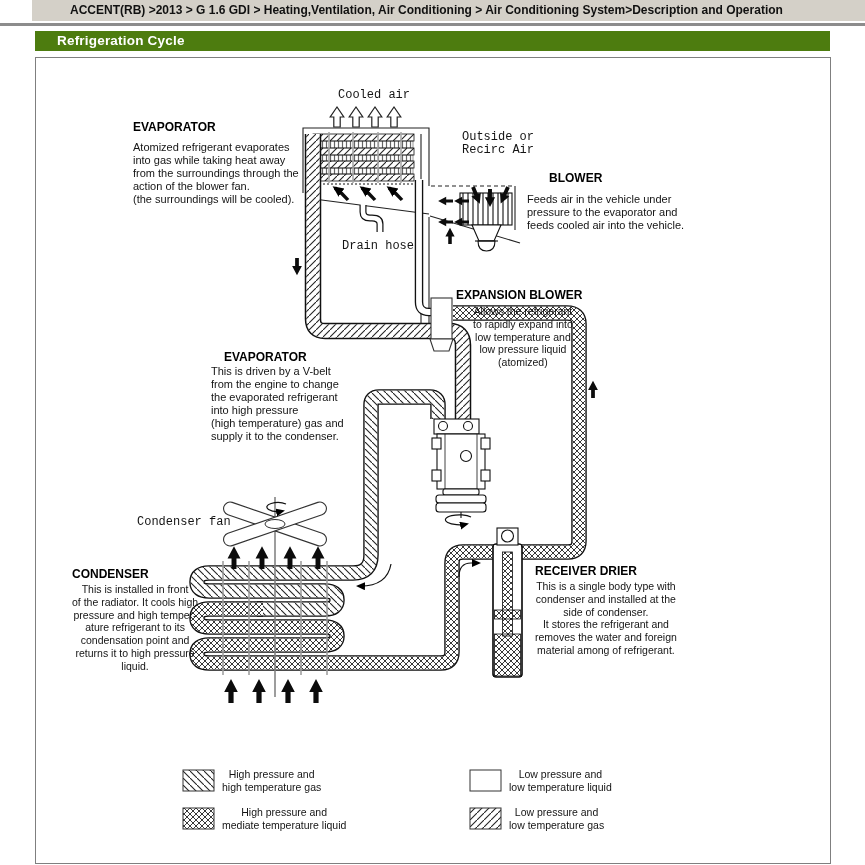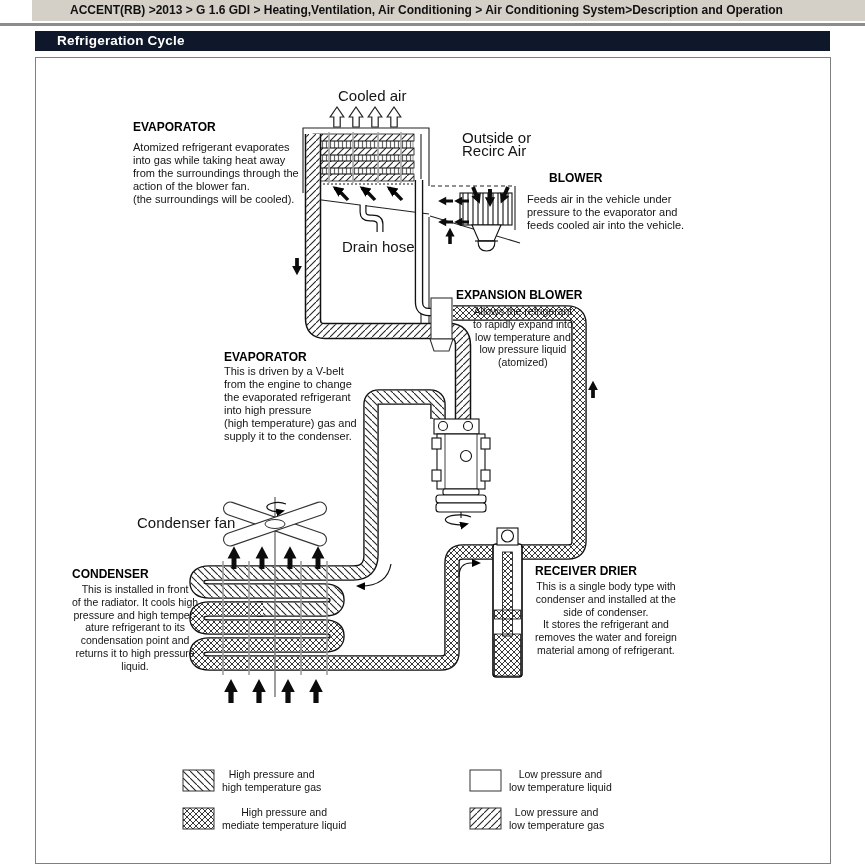--- a/index.html
+++ b/index.html
@@ -1,27 +1,27 @@
 <!DOCTYPE html>
 <html><head>
 <meta charset="utf-8">
 <style>
   html,body{margin:0;padding:0;background:#fff;}
   #page{position:relative;width:865px;height:865px;background:#fff;overflow:hidden;
         font-family:"Liberation Sans","DejaVu Sans",sans-serif;color:#111;}
   .topbar{position:absolute;left:0;top:0;width:865px;height:21px;background:#d4d0c8;margin-left:32px;}
   .topbar span{position:absolute;left:38px;top:3px;font-size:12px;font-weight:bold;white-space:nowrap;}
   .divider{position:absolute;left:0;top:21px;width:865px;height:2px;background:#fff;border-bottom:3px solid #8c8c8c;}
-  .titlebar{position:absolute;left:35px;top:31px;width:795px;height:20px;background:#0f172a;}
+  .titlebar{position:absolute;left:35px;top:31px;width:795px;height:20px;background:#4d7c0f;}
   .titlebar span{position:absolute;left:22px;top:2px;font-size:13.5px;font-weight:bold;color:#fff;letter-spacing:.2px;}
   .canvas{position:absolute;left:35px;top:57px;width:794px;height:805px;background:#fff;border:1px solid #7f7f7f;}
   svg{position:absolute;left:0;top:0;}
   .txt{position:absolute;white-space:pre-line;line-height:13px;font-size:11px;color:#141414;}
   .hd{position:absolute;white-space:nowrap;font-size:12px;font-weight:bold;color:#000;}
-  .lab{position:absolute;white-space:pre-line;font-size:15px;line-height:13px;color:#141414;}
+  .lab{position:absolute;white-space:pre-line;font-size:12px;line-height:13px;color:#141414;font-family:Liberation Mono, monospace;}
   .sm{font-size:10.5px;line-height:12.8px;text-align:center;}
 </style>
 </head>
 <body>
 
 <div id="page">
 
   <div class="topbar">
     <span>ACCENT(RB) &gt;2013 &gt; G 1.6 GDI &gt; Heating,Ventilation, Air Conditioning &gt; Air Conditioning System&gt;Description and Operation</span>
   </div>
@@ -247,21 +247,21 @@
 feeds cooled air into the vehicle.</div>
 
   <div class="hd" style="left:456px;top:288px;">EXPANSION BLOWER</div>
   <div class="txt sm" style="left:473px;top:305px;">Allows the refrigerant
 to rapidly expand into
 low temperature and
 low pressure liquid
 (atomized)</div>
 
   <div class="hd" style="left:224px;top:350px;">EVAPORATOR</div>
-  <div class="txt" style="left:224px;top:365px;">This is driven by a V-belt
+  <div class="txt" style="left:211px;top:365px;">This is driven by a V-belt
 from the engine to change
 the evaporated refrigerant
 into high pressure
 (high temperature) gas and
 supply it to the condenser.</div>
 
   <div class="hd" style="left:72px;top:567px;">CONDENSER</div>
   <div class="txt sm" style="left:72px;top:583px;">This is installed in front
 of the radiator. It cools high
 pressure and high temper-

